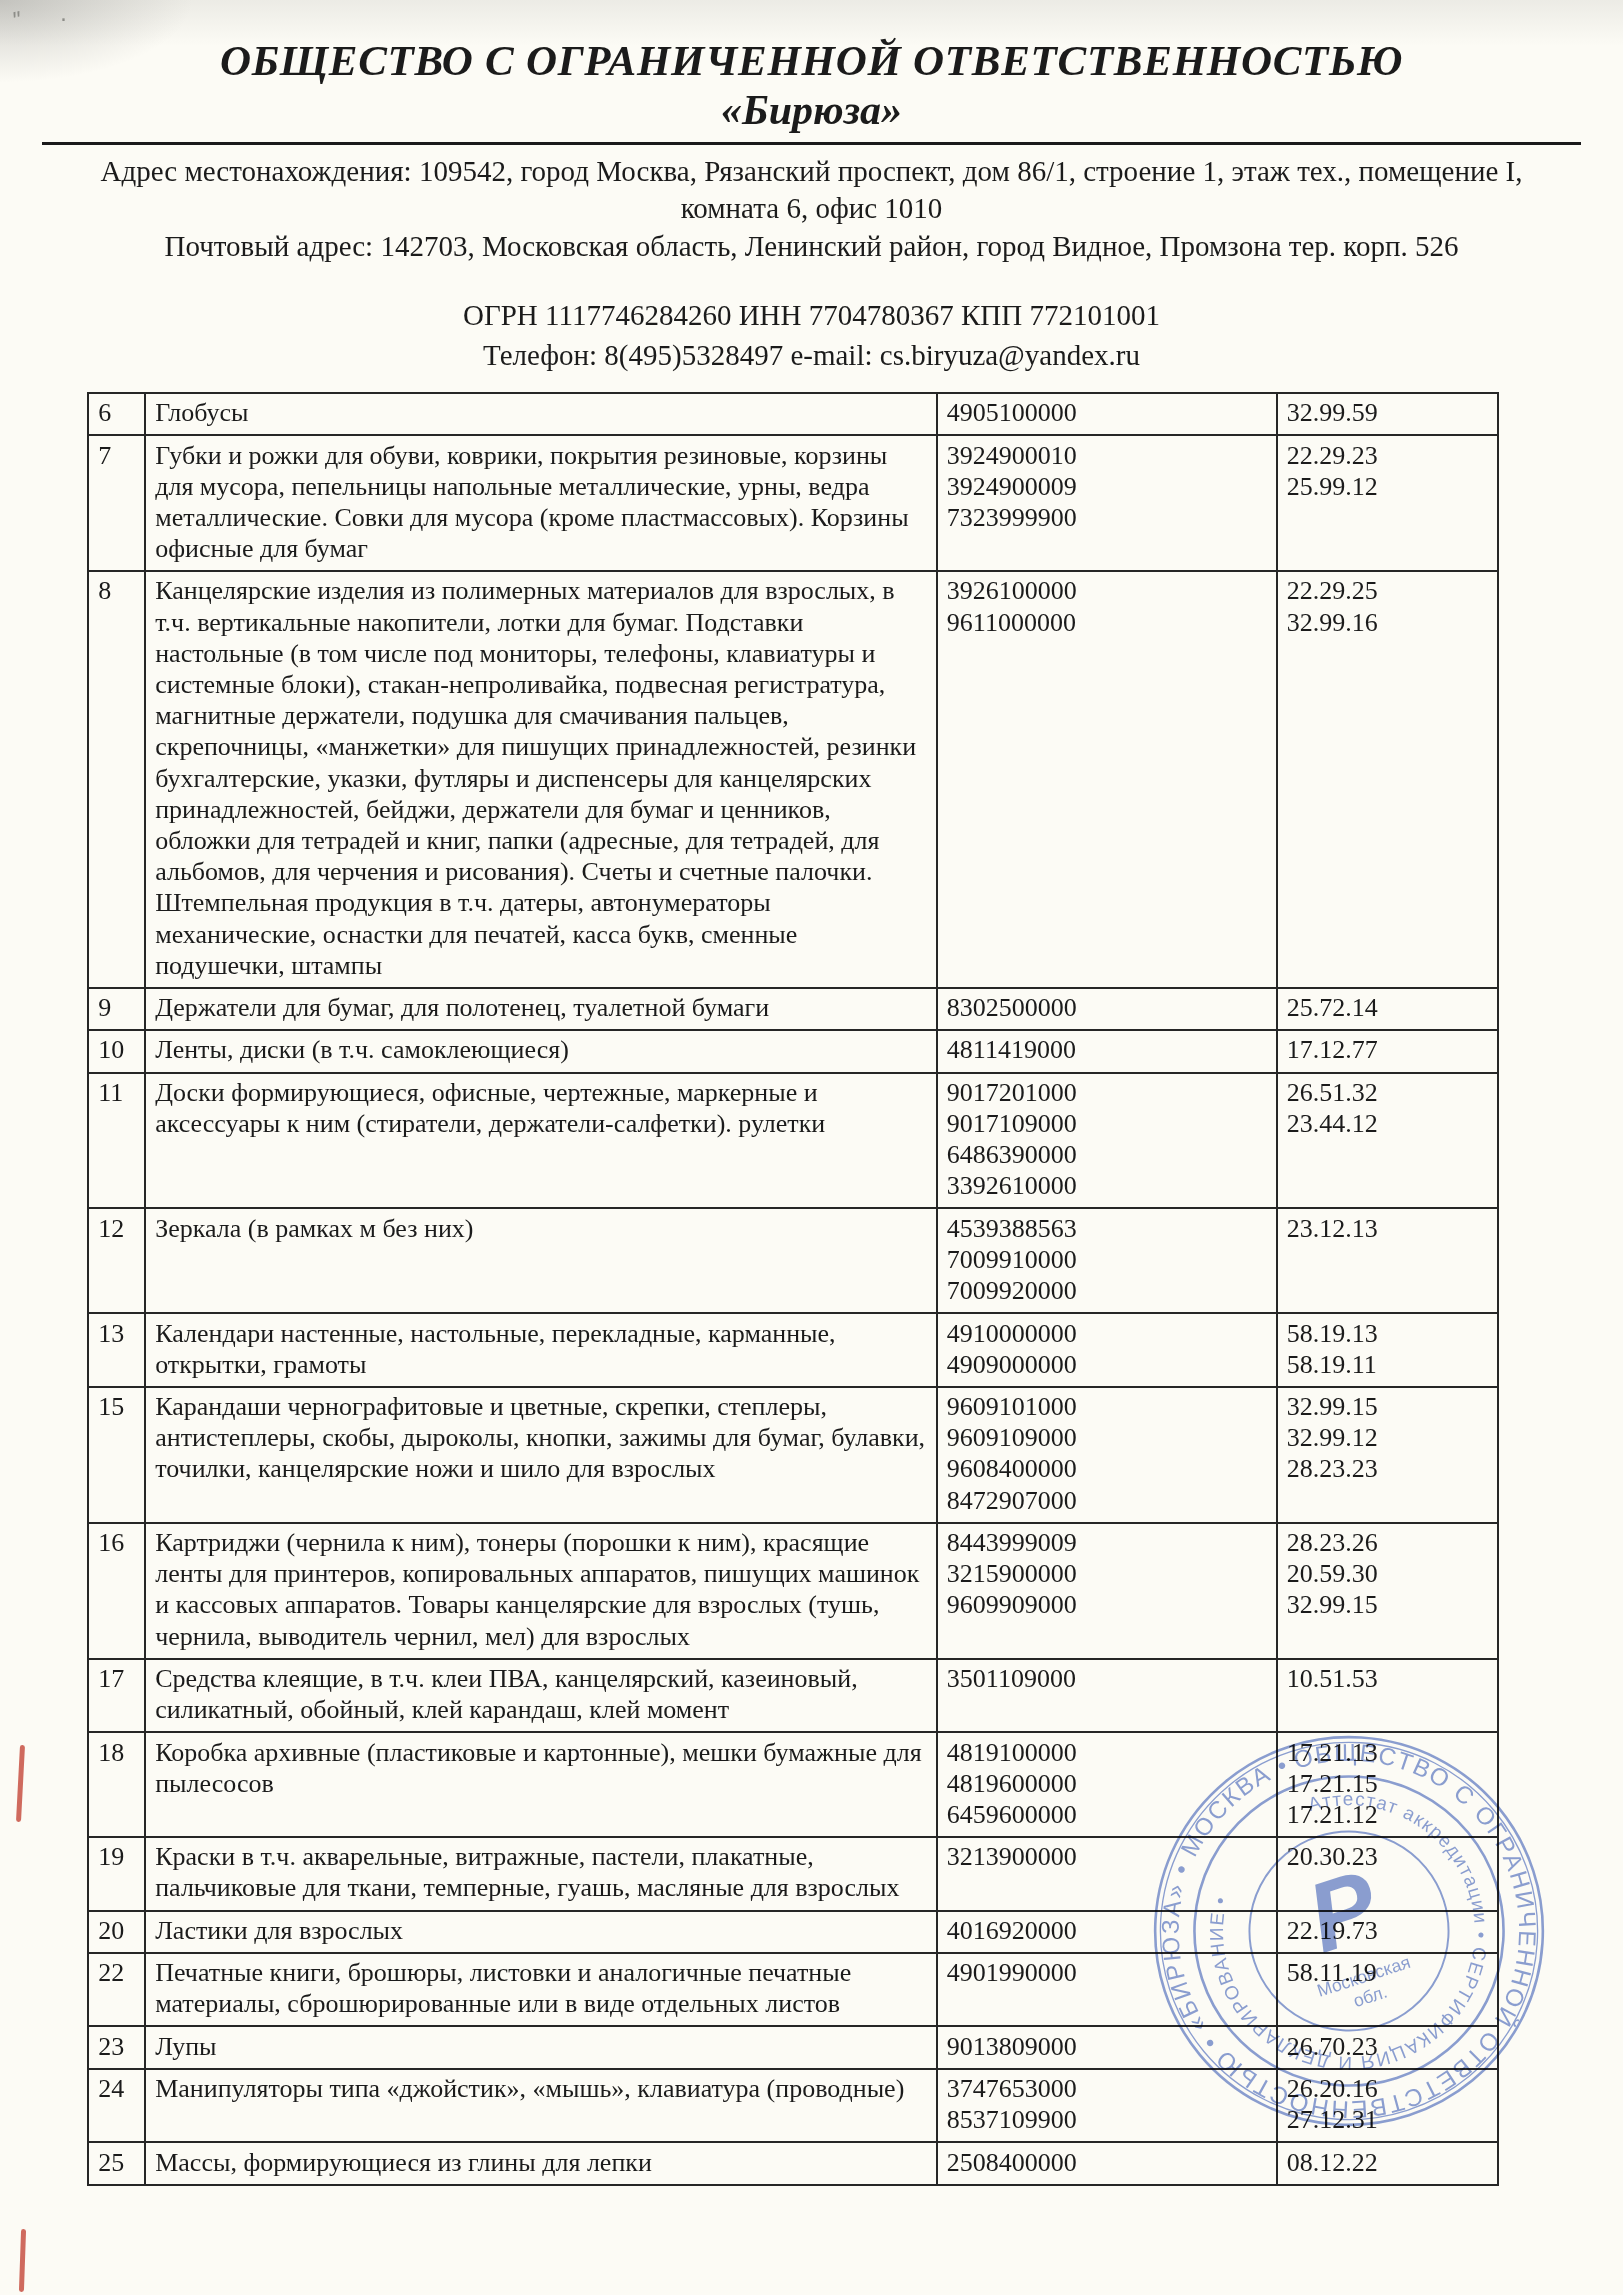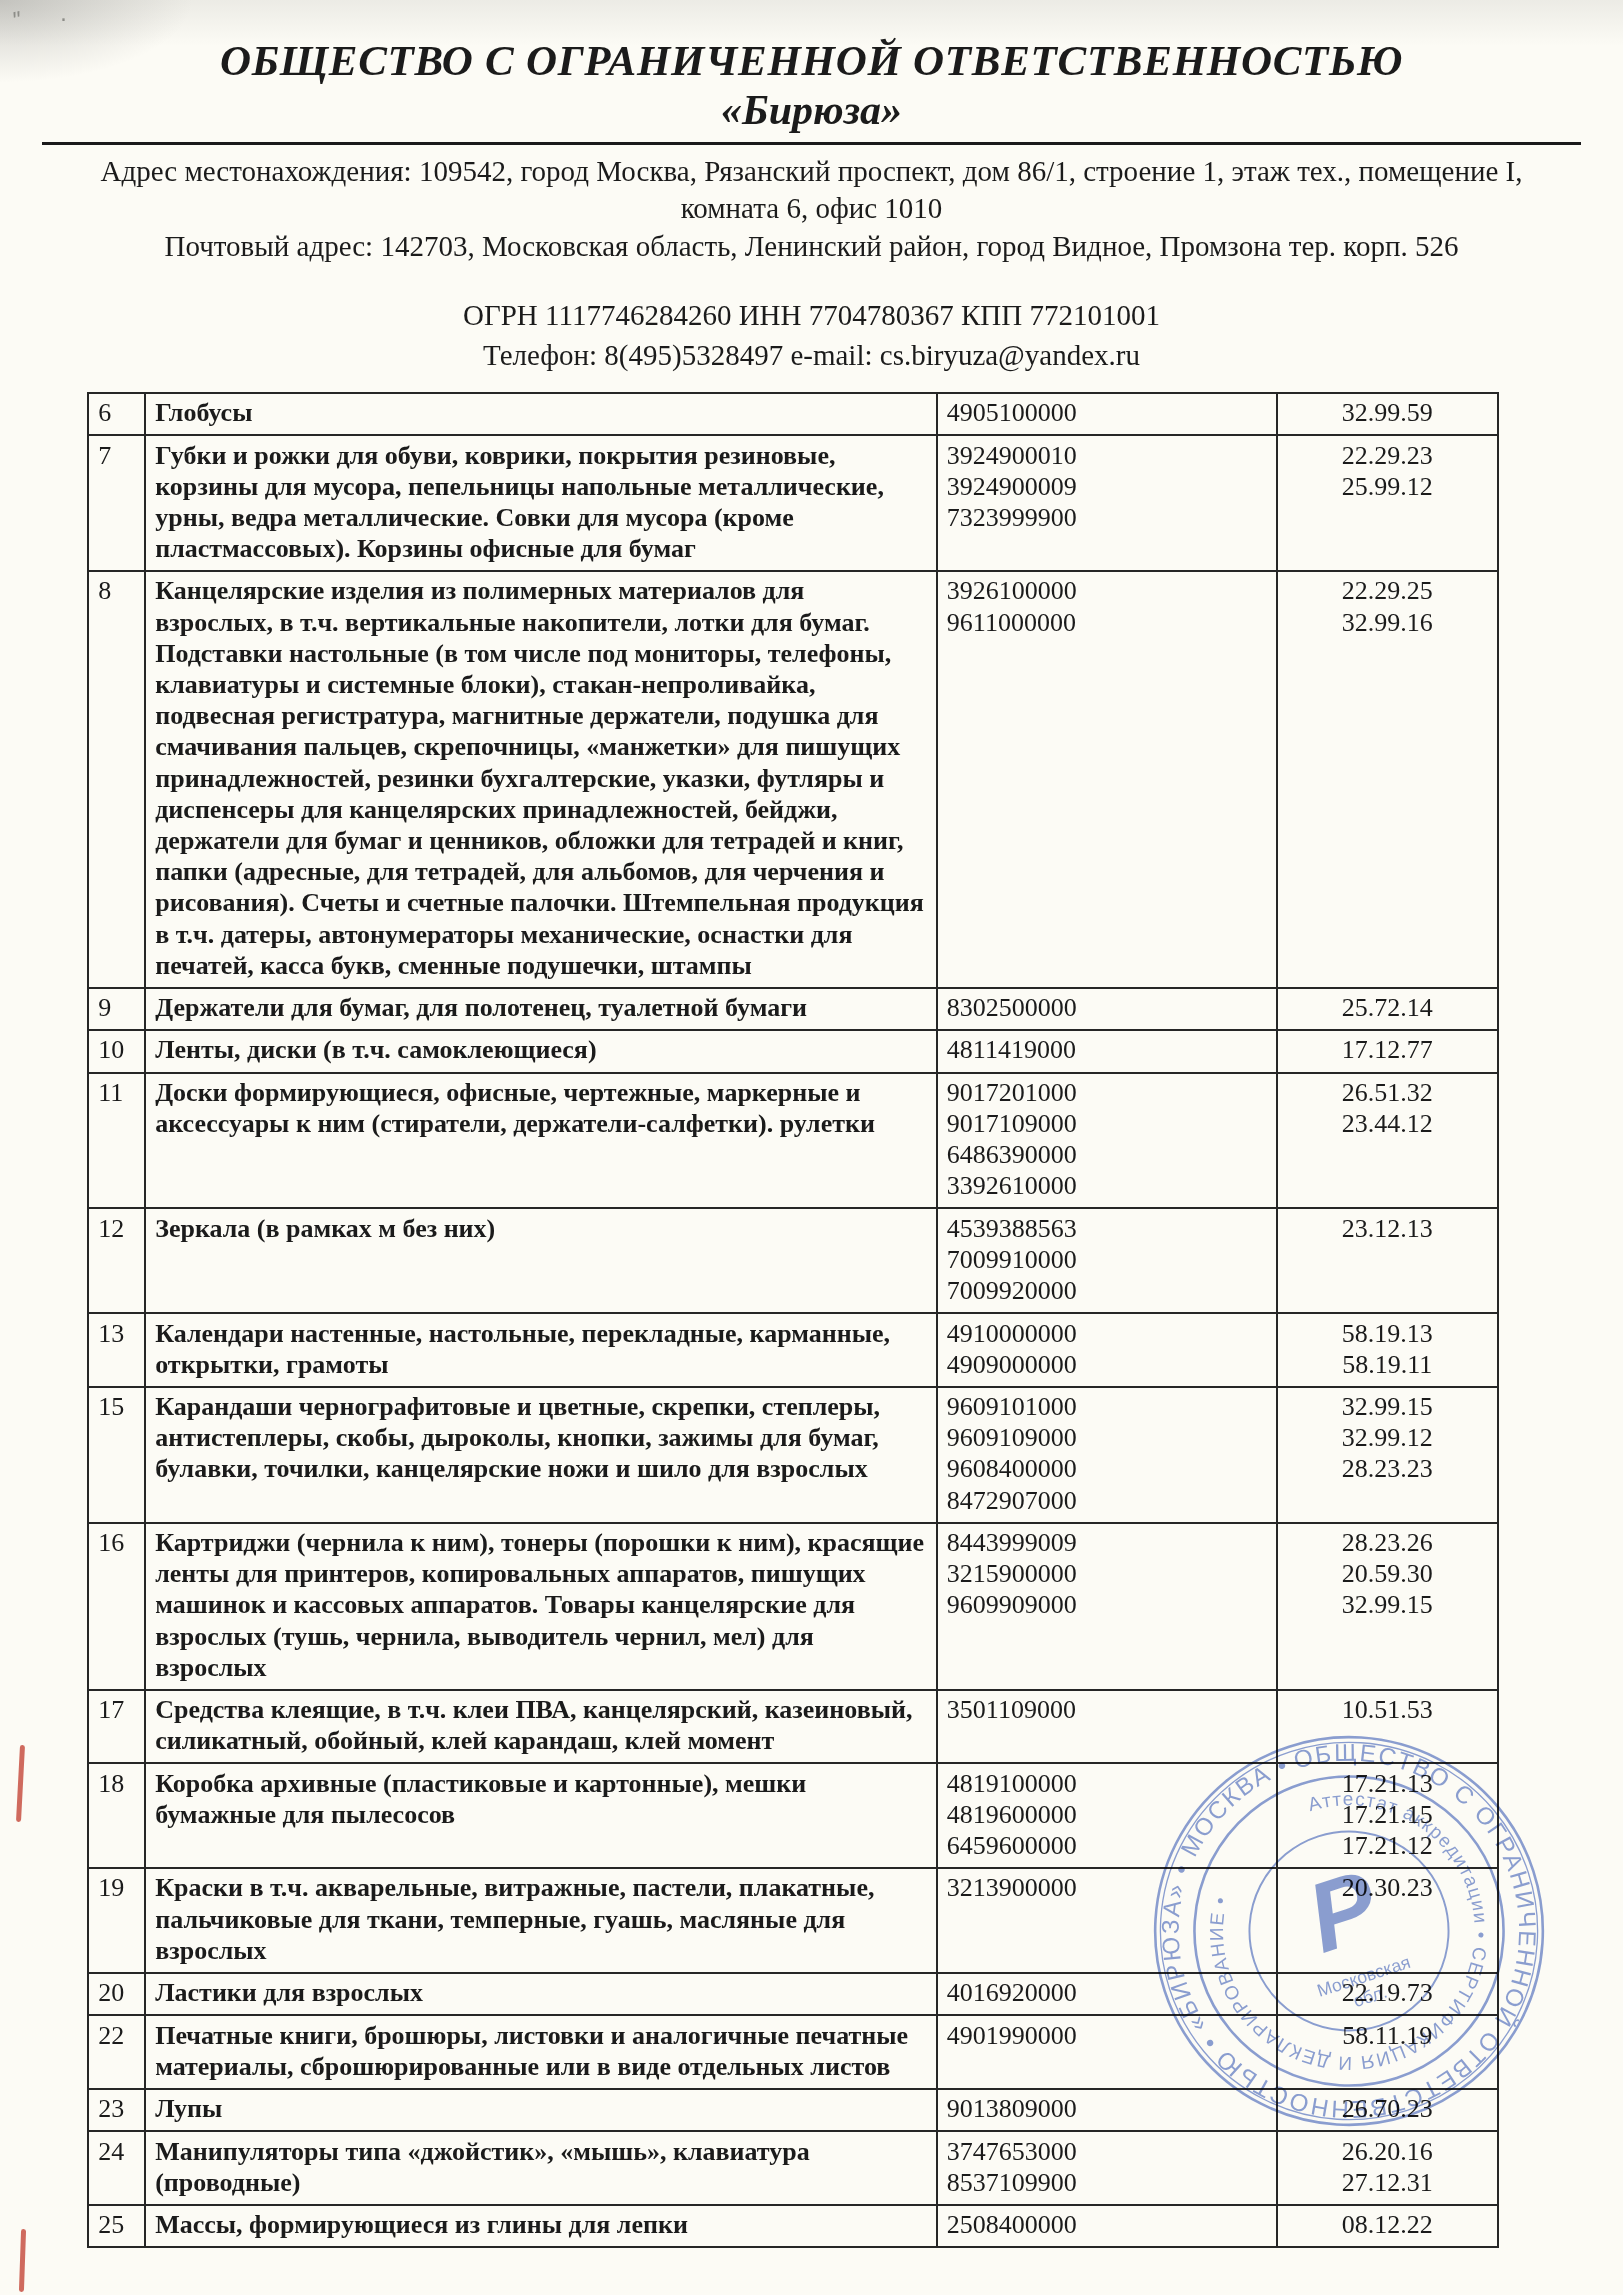--- a/index.html
+++ b/index.html
@@ -63,23 +63,23 @@
     position: relative;
     z-index: 1;
   }
   table.products td {
     border: 2px solid #262626;
     vertical-align: top;
     padding: 3.3px 9.2px 5.9px 9.2px;
     line-height: 1.2;
   }
   td.col-num  { width: 51px;  padding-left: 10.5px; }
-  td.col-desc { width: 708px; font-weight: bold; }
+  td.col-desc { width: 708px; }
   td.col-codes{ width: 304px; }
-  td.col-okpd { width: 198px; text-align: center; }
+  td.col-okpd { width: 198px; }
 
   .stamp {
     position: absolute;
     left: 1146px;
     top: 1728px;
     width: 406px;
     height: 406px;
     transform: rotate(-18deg);
     opacity: 0.55;
     mix-blend-mode: multiply;

